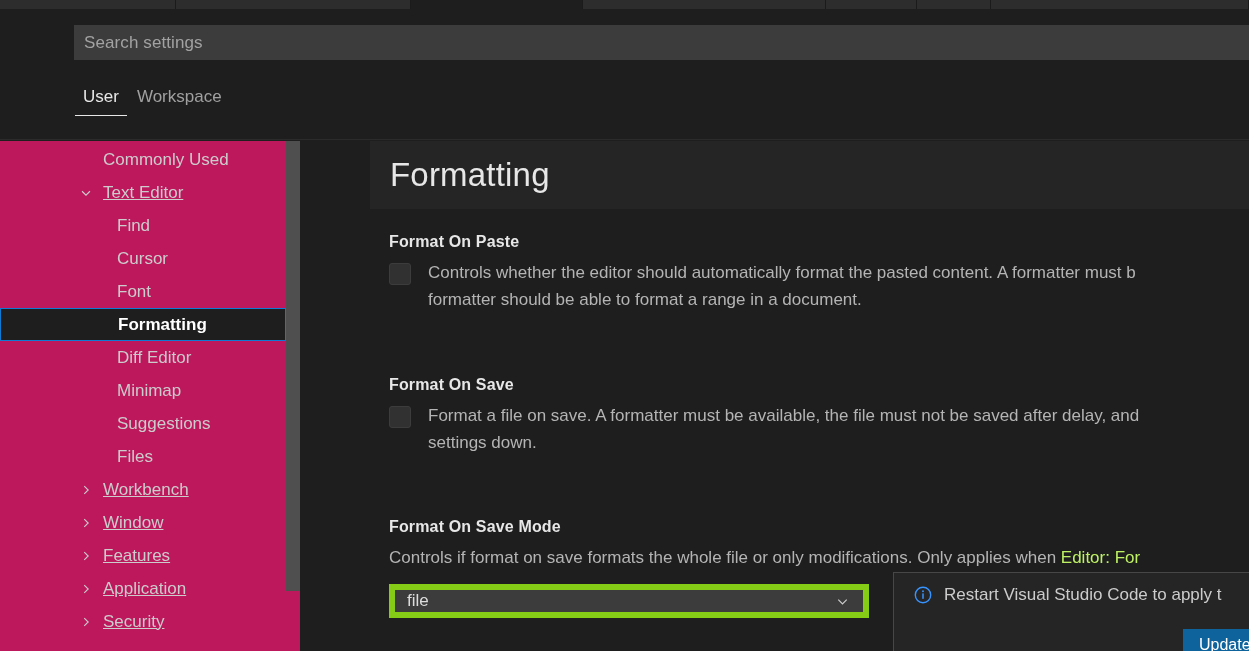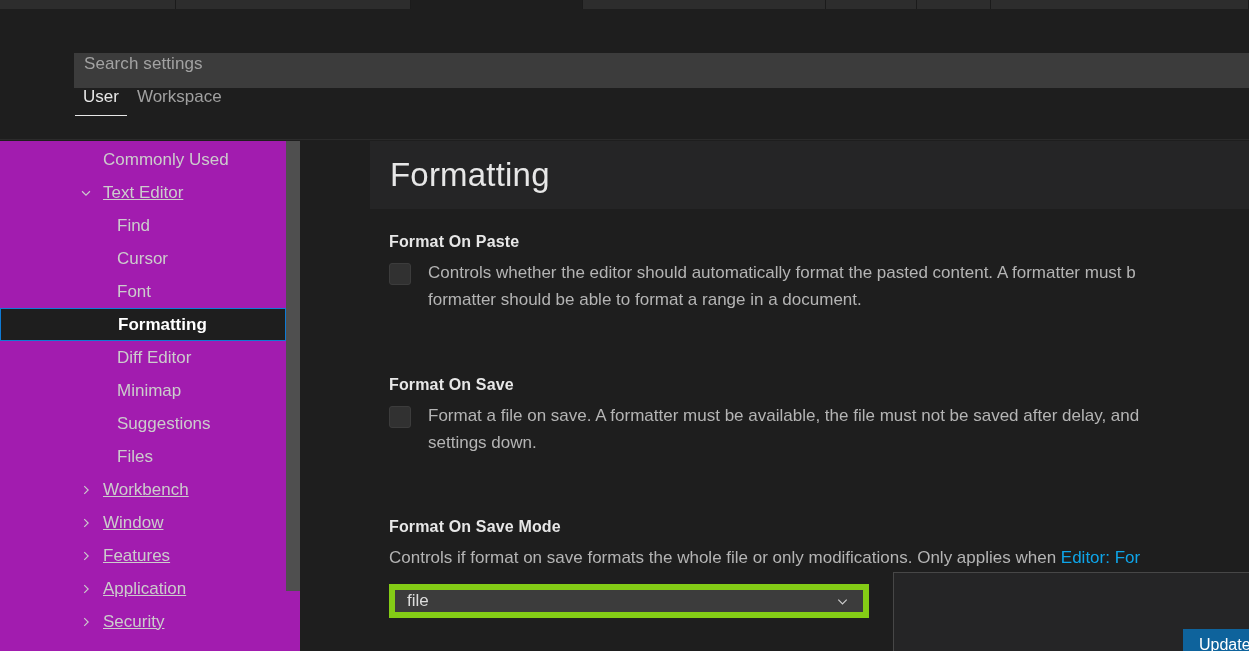--- a/index.html
+++ b/index.html
@@ -53,21 +53,21 @@
   .search-box {
     position: absolute;
     left: 74px;
     top: 16px;
     width: 1175px;
     height: 35px;
     background: #3c3c3c;
     border: 1px solid #3c3c3c;
     box-sizing: border-box;
     display: flex;
-    margin-top: 28px;
+    align-items: center;
   }
   .search-input-text {
     padding-left: 9px;
     font-size: 17px;
     color: #a2a2a2;
     letter-spacing: .1px;
     white-space: nowrap;
   }
   .tabs-row {
     position: absolute;
@@ -115,21 +115,21 @@
     height: 510px;
   }
 
   
   .toc {
     position: absolute;
     left: 0;
     top: 0;
     width: 300px;
     height: 510px;
-    background: #a21caf;
+    background: #be185d;
     overflow: hidden;
   }
   .toc-list {
     position: absolute;
     left: 0;
     top: 2px;
     width: 286px;
   }
   .toc-row {
     position: relative;
@@ -240,21 +240,21 @@
     box-sizing: border-box;
     cursor: pointer;
   }
   .setting-desc {
     font-size: 17px;
     line-height: 27px;
     color: #b4b4b4;
     white-space: pre;
   }
   .link {
-    color: #0ea5e9;
+    color: #bef264;
     cursor: pointer;
     text-decoration: none;
   }
 
   .select-control {
     position: relative;
     margin-top: 13px;
     width: 480px;
     height: 34px;
     background: #3c3c3c;
@@ -492,18 +492,28 @@
                 <path d="M3.5 6 L8 10.5 L12.5 6" fill="none" stroke="#cccccc" stroke-width="1.3"></path>
               </svg>
           </span>
         </div>
       </div>
 
     </div>
   </div>
 
   <div class="toast">
+    <div class="toast-row">
+      <span class="toast-info-icon">
+        <svg width="18" height="18" viewBox="0 0 18 18">
+          <circle cx="9" cy="9" r="7.7" fill="none" stroke="#3794ff" stroke-width="1.4"></circle>
+          <circle cx="9" cy="5.2" r="0.95" fill="#3794ff"></circle>
+          <rect x="8.25" y="7.4" width="1.5" height="5.4" fill="#3794ff"></rect>
+        </svg>
+      </span>
+      <span class="toast-text">Restart Visual Studio Code to apply t</span>
+    </div>
     <div class="toast-buttons">
       <button class="toast-btn">Update</button>
     </div>
   </div>
 
 </div>
 
 </body></html>

